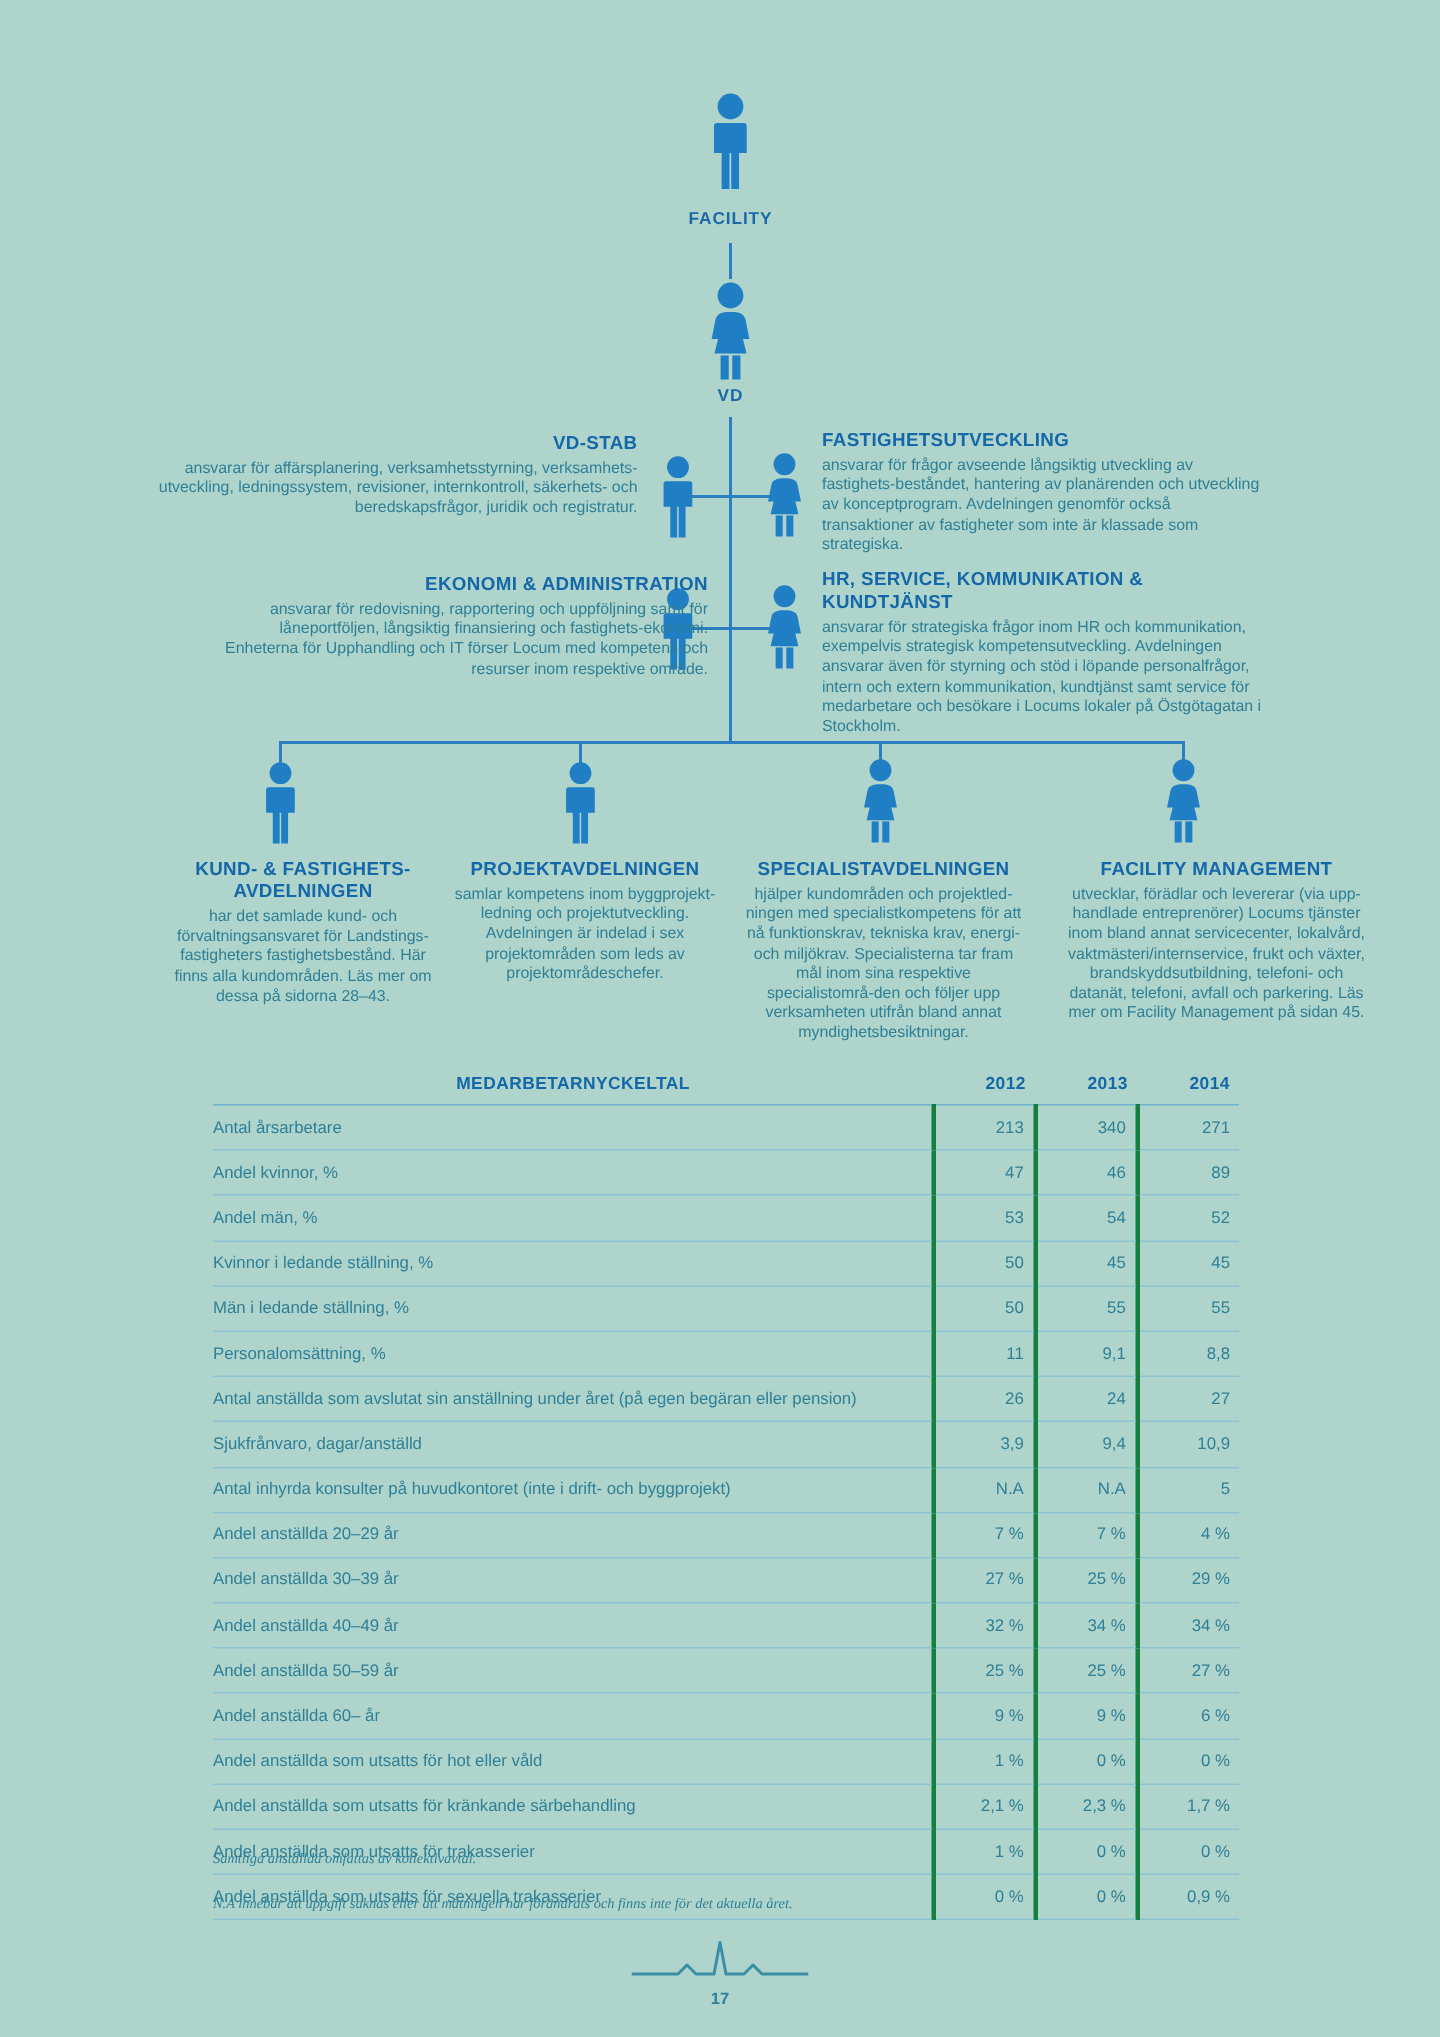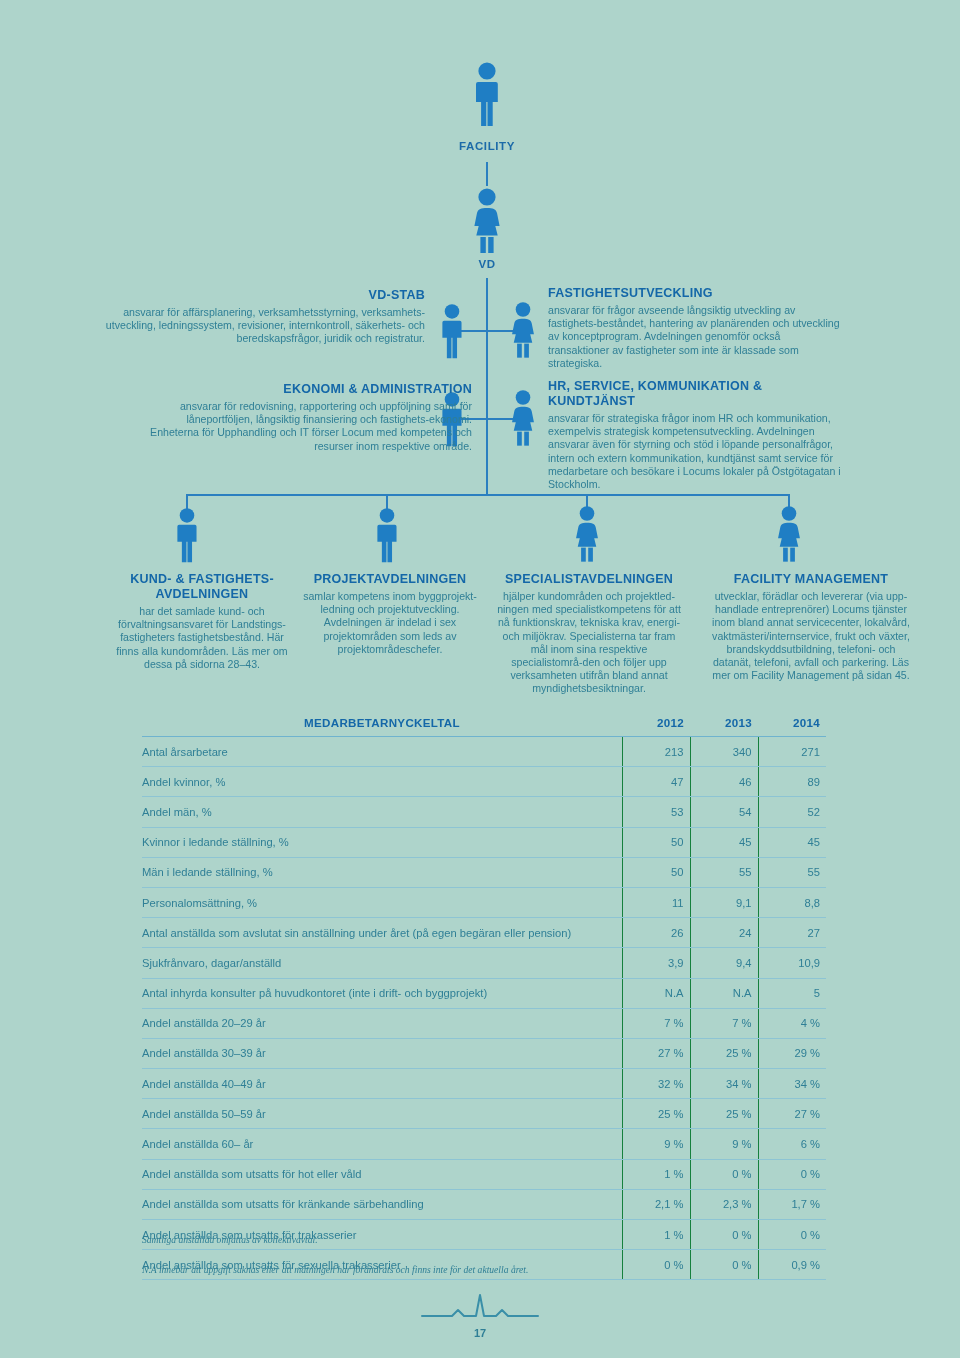--- a/index.html
+++ b/index.html
@@ -76,21 +76,21 @@
   }
   table.kpi th.num { text-align: right; width: 68px; padding-right: 6px; }
   table.kpi td {
     padding: 8.6px 0 8.6px 0;
     border-bottom: 1px solid #8dc4d4;
     vertical-align: middle;
   }
   table.kpi td.num {
     text-align: right;
     padding-right: 6px;
-    border-left: 1px solid #15803d;
+    border-left: 3px solid #15803d;
     width: 68px;
     margin-left: 16px;
   }
   table.kpi tbody tr:last-child td { border-bottom: 1px solid #8dc4d4; }
 
   .note {
     position: absolute;
     left: 142px;
     color: #2f7f96;
     font-size: 9.6px;

